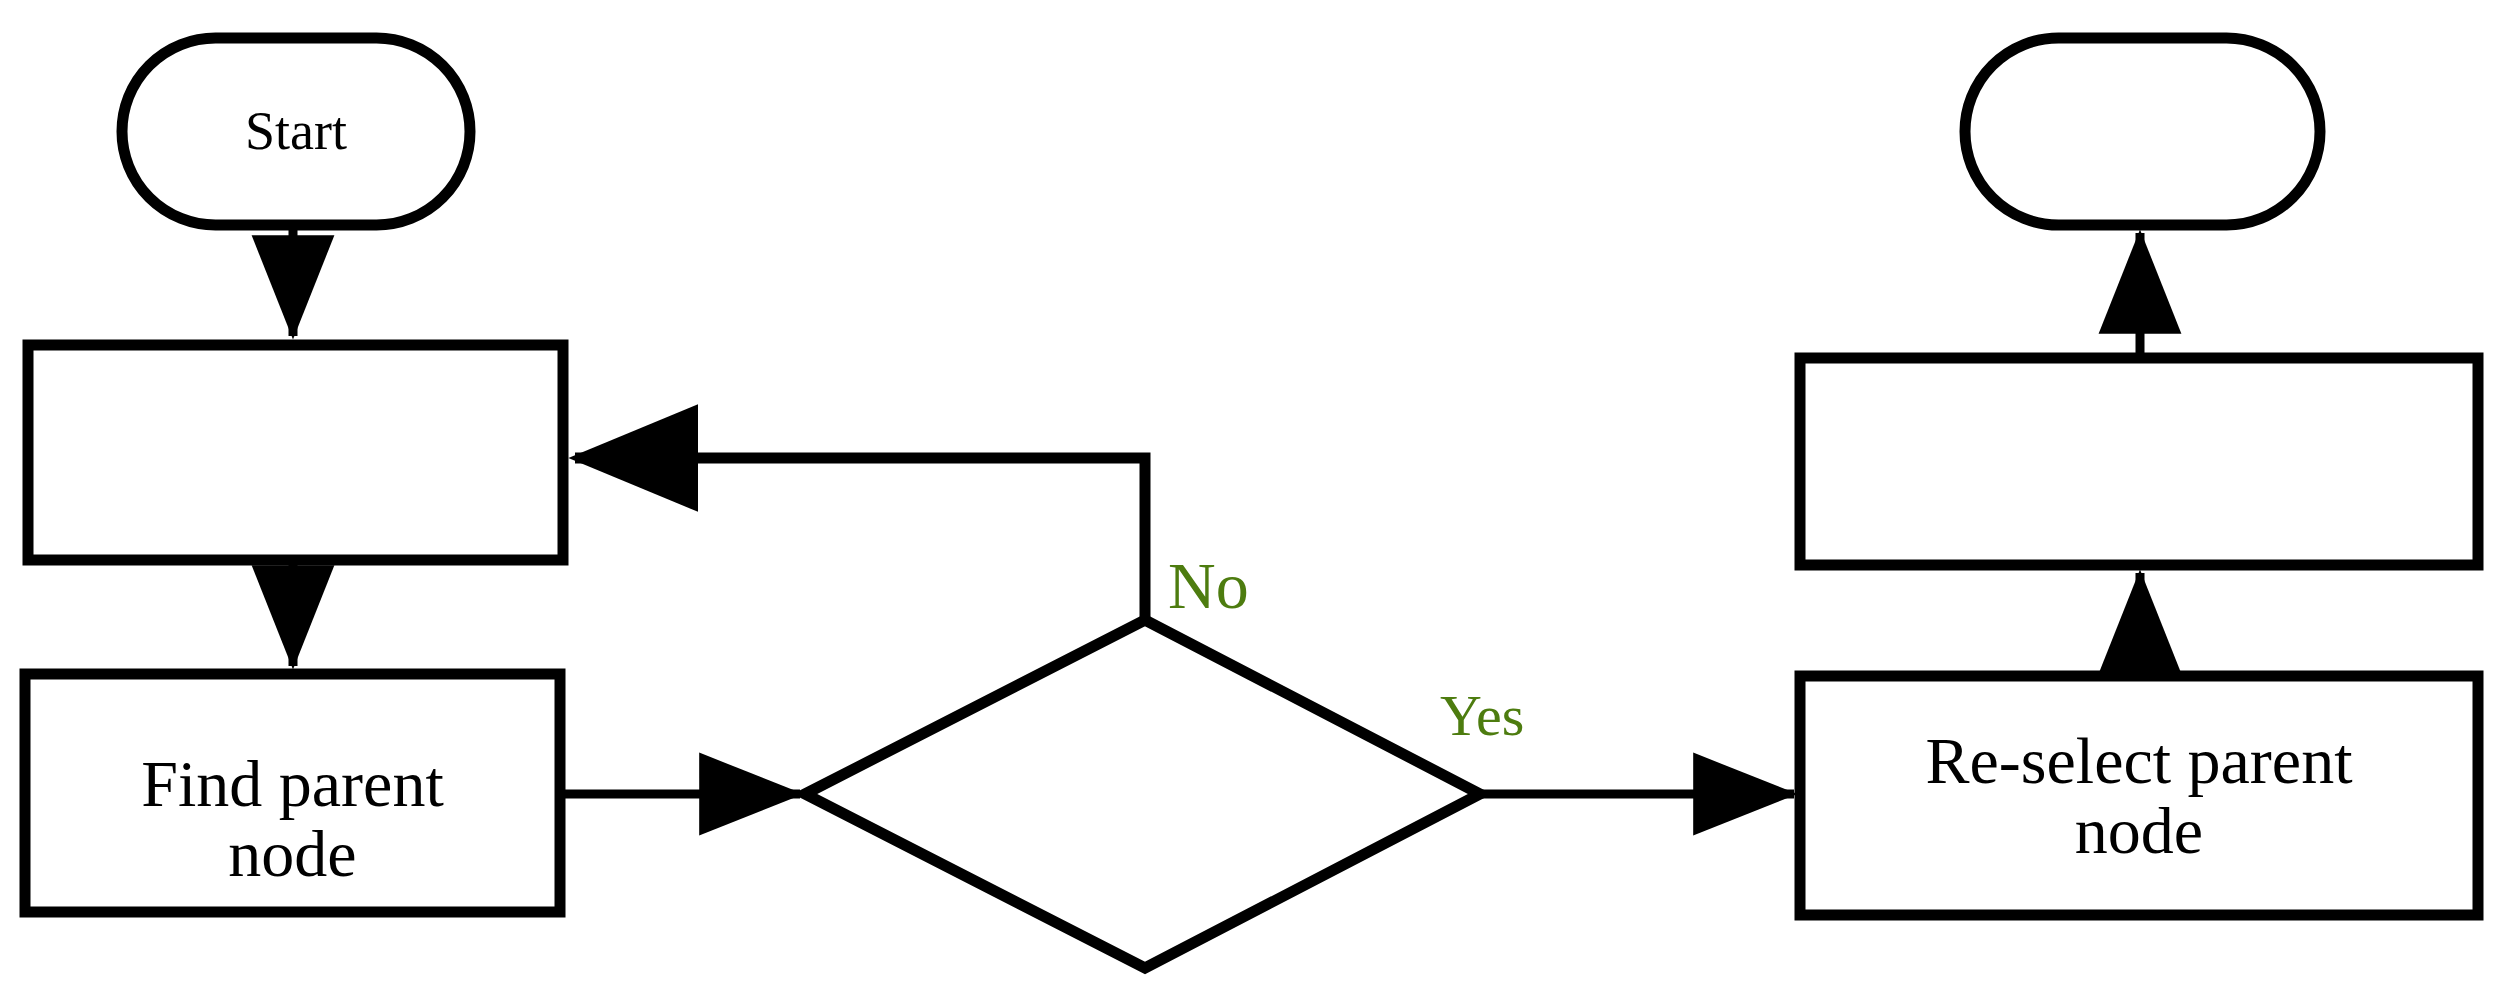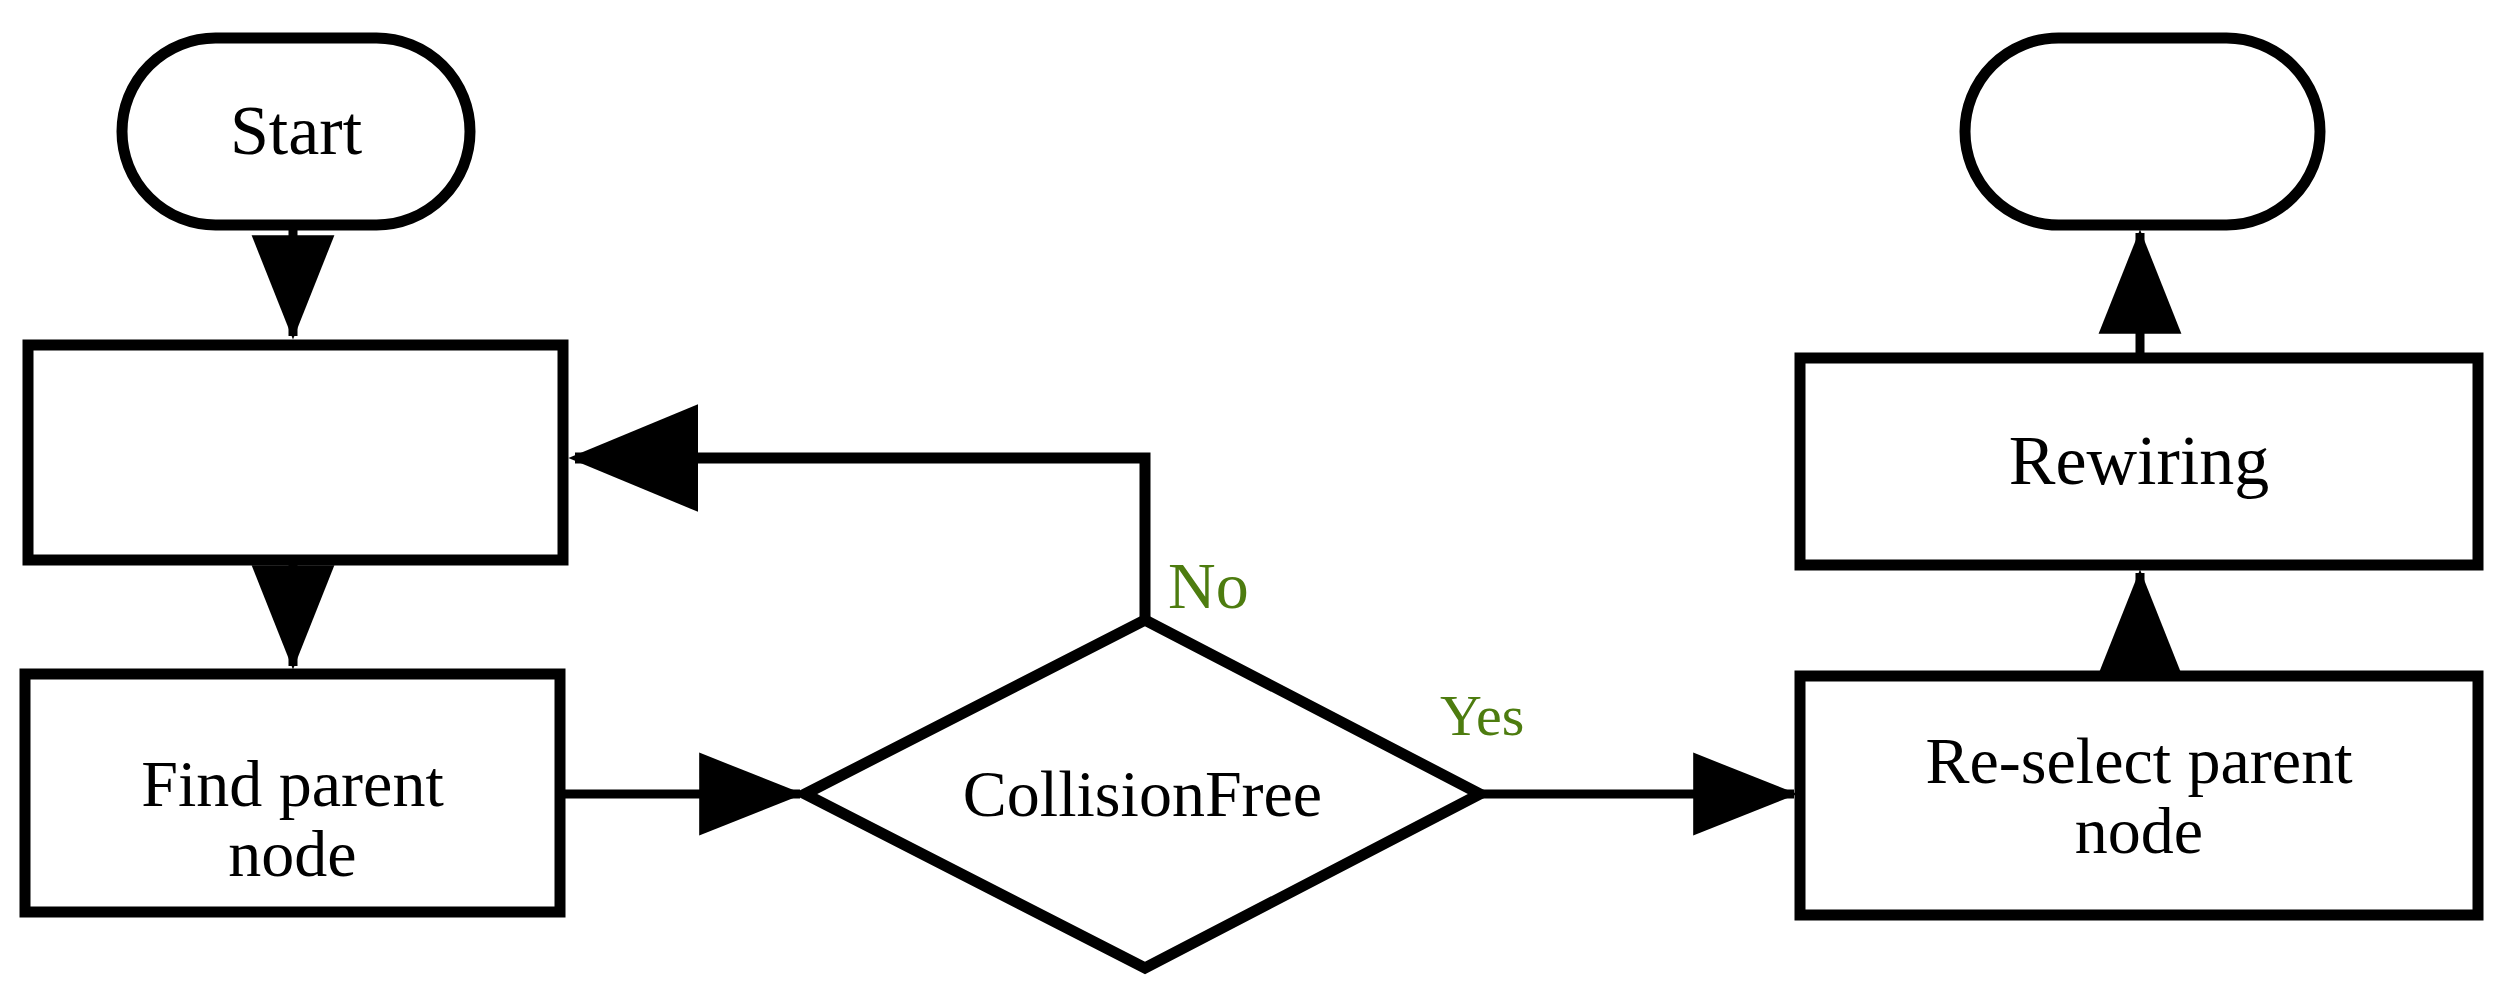--- a/index.html
+++ b/index.html
@@ -79,31 +79,29 @@
 
     <path d="M1145,620 L1145,458 L575,458" fill="none" stroke="#000000" stroke-width="11" stroke-linejoin="miter" marker-end="url(#ah-big)"></path>
 
     <line x1="1480" y1="794" x2="1794" y2="794" stroke="#000000" stroke-width="9" marker-end="url(#ah)"></line>
 
     <line x1="2140" y1="676" x2="2140" y2="573" stroke="#000000" stroke-width="9" marker-end="url(#ah)"></line>
 
     <line x1="2140" y1="358" x2="2140" y2="233" stroke="#000000" stroke-width="9" marker-end="url(#ah)"></line>
   </svg>
 
-  <div class="node-label" style="left:122px; top:38px; width:348px; height:187px; font-size:70px;">Start</div>
+  <div class="node-label" style="left:122px; top:38px; width:348px; height:187px; font-size:54px;">Start</div>
 
 
   <div class="node-label" style="left:25px; top:700px; width:535px; height:238px; font-size:66px;">Find parent
 node</div>
 
-  <div class="node-label" style="left:805px; top:620px; width:675px; height:348px; font-size:66px;">CollisionFree</div>
 
   <div class="node-label" style="left:1800px; top:676px; width:678px; height:239px; font-size:66px;">Re-select parent
 node</div>
 
-  <div class="node-label" style="left:1800px; top:358px; width:678px; height:207px; font-size:70px;">Rewiring</div>
 
 
   <div class="edge-label" style="left:1168px; top:548px; font-size:66px;">No</div>
 
   <div class="edge-label" style="left:1440px; top:682px; font-size:58px;">Yes</div>
 
 </div>
 
 </body></html>

